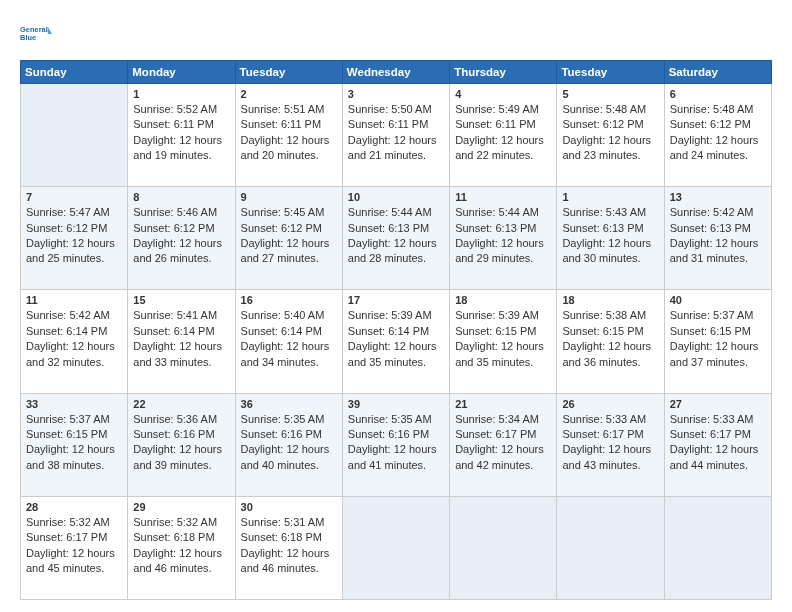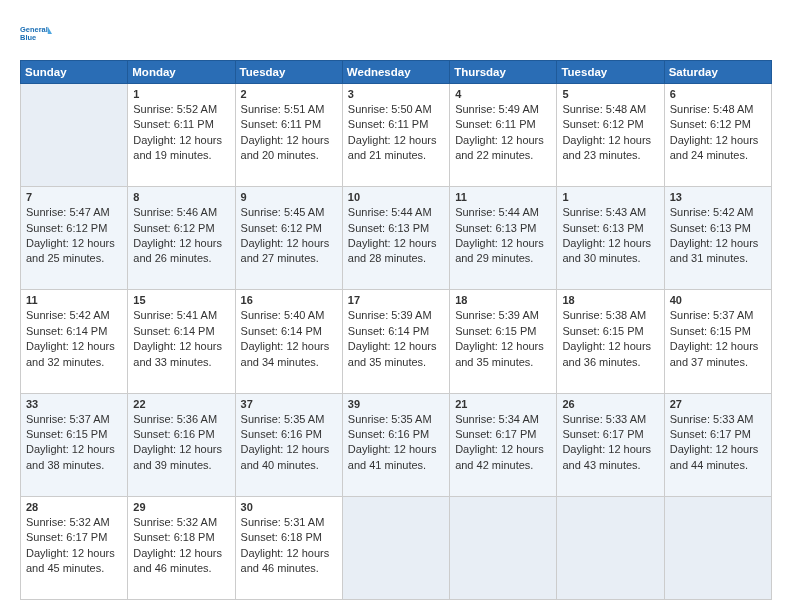--- a/index.html
+++ b/index.html
@@ -255,21 +255,21 @@
           Sunrise: 5:37 AM<br>Sunset: 6:15 PM<br>Daylight: 12 hours and 38 minutes.
         </div>
       </td>
           <td>
         <span class="day-num">22</span>
         <div class="cell-text">
           Sunrise: 5:36 AM<br>Sunset: 6:16 PM<br>Daylight: 12 hours and 39 minutes.
         </div>
       </td>
           <td>
-        <span class="day-num">37</span>
+        <span class="day-num">36</span>
         <div class="cell-text">
           Sunrise: 5:35 AM<br>Sunset: 6:16 PM<br>Daylight: 12 hours and 40 minutes.
         </div>
       </td>
           <td>
         <span class="day-num">39</span>
         <div class="cell-text">
           Sunrise: 5:35 AM<br>Sunset: 6:16 PM<br>Daylight: 12 hours and 41 minutes.
         </div>
       </td>

